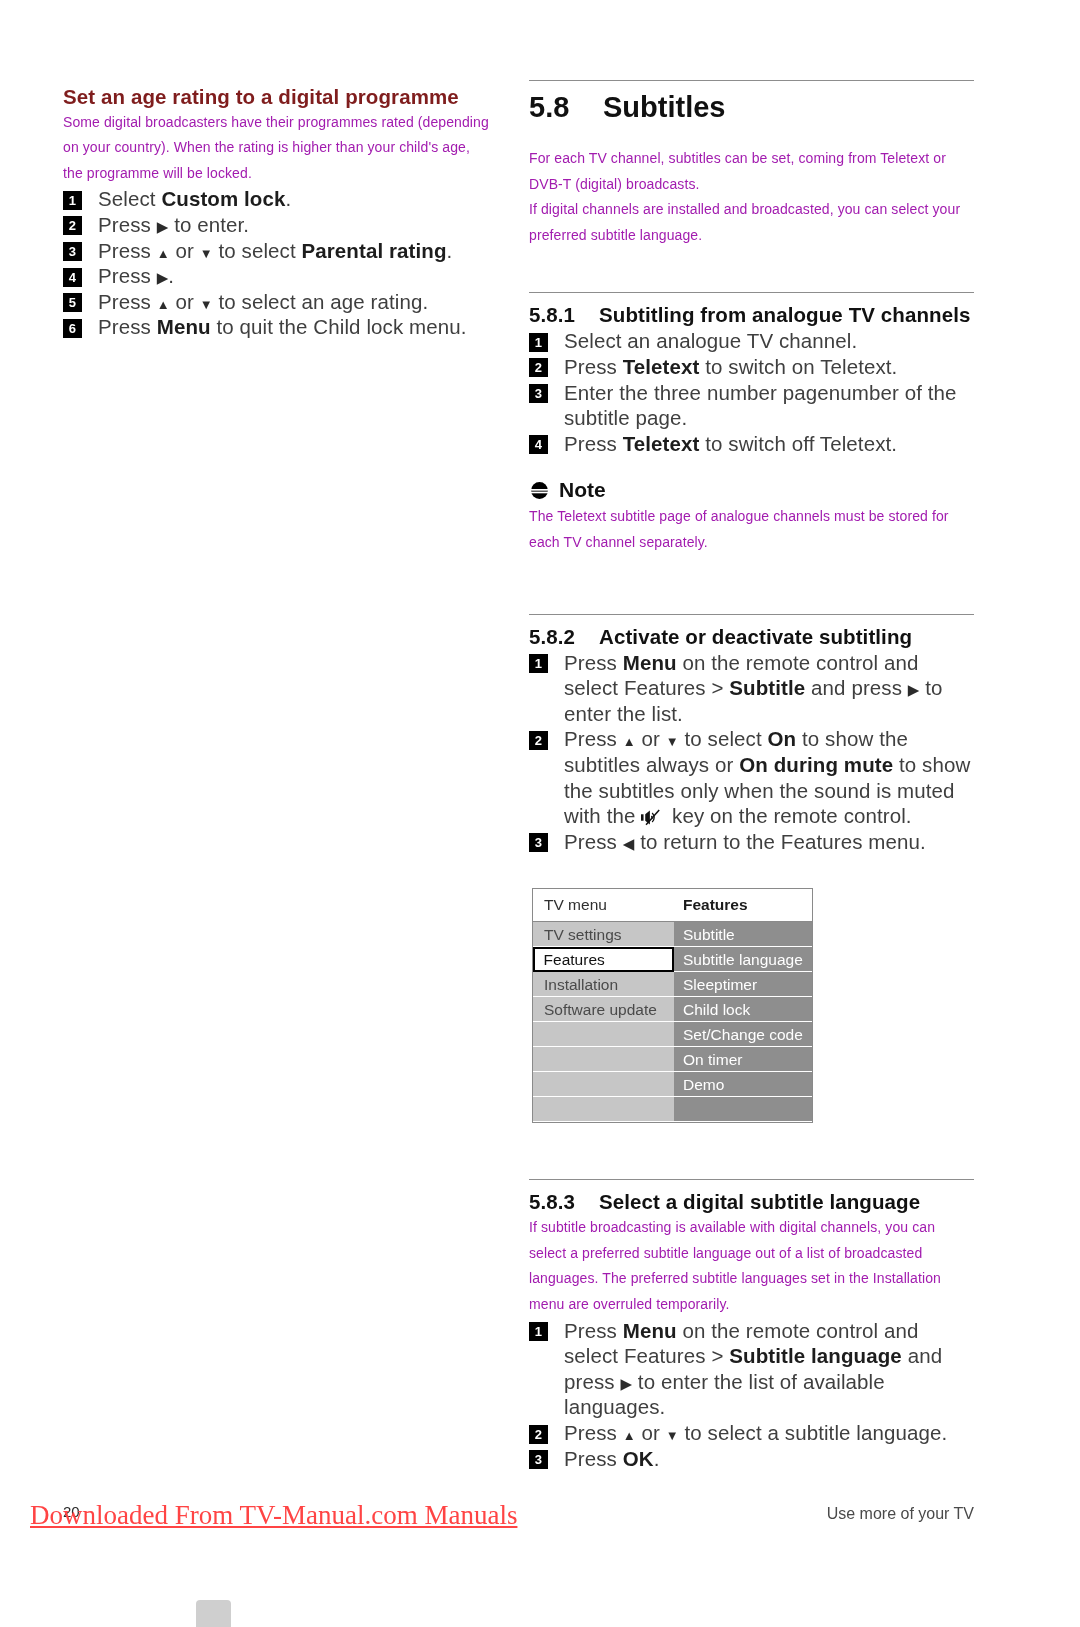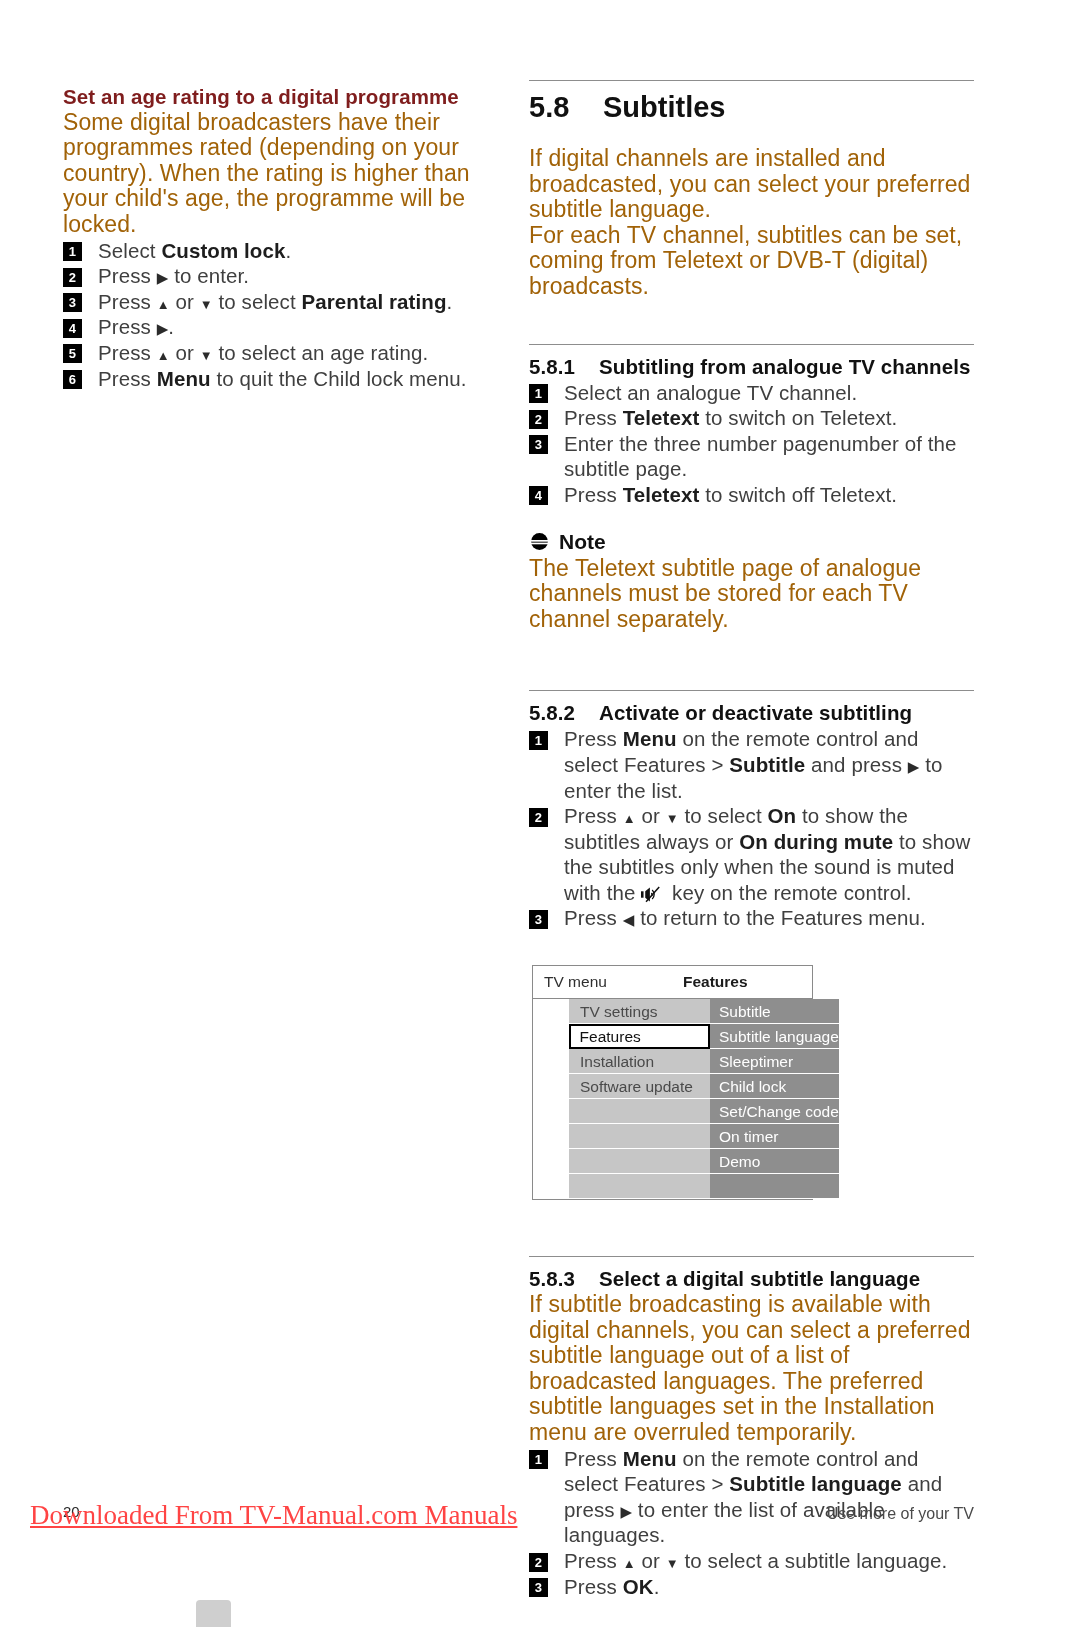--- a/index.html
+++ b/index.html
@@ -27,23 +27,23 @@
     width: 430px;
   }
   .col-right {
     position: absolute;
     left: 529px;
     top: 80px;
     width: 445px;
   }
   
   .body-text {
-    font-size: 23px;
+    font-size: 14px;
     line-height: 25.6px;
-    color: #a16207;
+    color: #a21caf;
     font-weight: 400;
     letter-spacing: 0.1px;
   }
   .subhead {
     font-size: 20.5px;
     line-height: 25.6px;
     font-weight: 700;
     color: #7f1d1d;
     letter-spacing: 0.1px;
   }
@@ -162,21 +162,20 @@
   }
   .tvmenu .hdr .c2 {
     flex: 1;
     padding: 7px 0 7px 9px;
     color: #1b1b1b;
     font-weight: 700;
     box-sizing: border-box;
   }
   .tvmenu .rowset {
     display: flex;
-    margin-left: 36px;
   }
   .tvmenu .colA { width: 141px; flex: none; }
   .tvmenu .colB { flex: 1; }
   .tvmenu .cell {
     height: 25px;
     line-height: 25px;
     padding-left: 11px;
     box-sizing: border-box;
     border-bottom: 1.5px solid #fff;
     white-space: nowrap;
@@ -258,22 +257,22 @@
 
   <div class="col-right">
 
     <hr class="rule">
     <div class="h-section">
       <span class="num">5.8</span>
       <span>Subtitles</span>
     </div>
 
     <div class="gap-m"></div>
+    <div class="body-text">For each TV channel, subtitles can be set, coming from Teletext or DVB-T (digital) broadcasts.</div>
     <div class="body-text">If digital channels are installed and broadcasted, you can select your preferred subtitle language.</div>
-    <div class="body-text">For each TV channel, subtitles can be set, coming from Teletext or DVB-T (digital) broadcasts.</div>
 
     <div class="gap-xl"></div>
 
     <hr class="rule">
     <div class="h-sub">
       <span class="num">5.8.1</span>
       <span>Subtitling from analogue TV channels</span>
     </div>
     <ol class="steps" id="s581-steps">
         <li><span class="badge">1</span><span>Select an analogue TV channel.</span></li>

